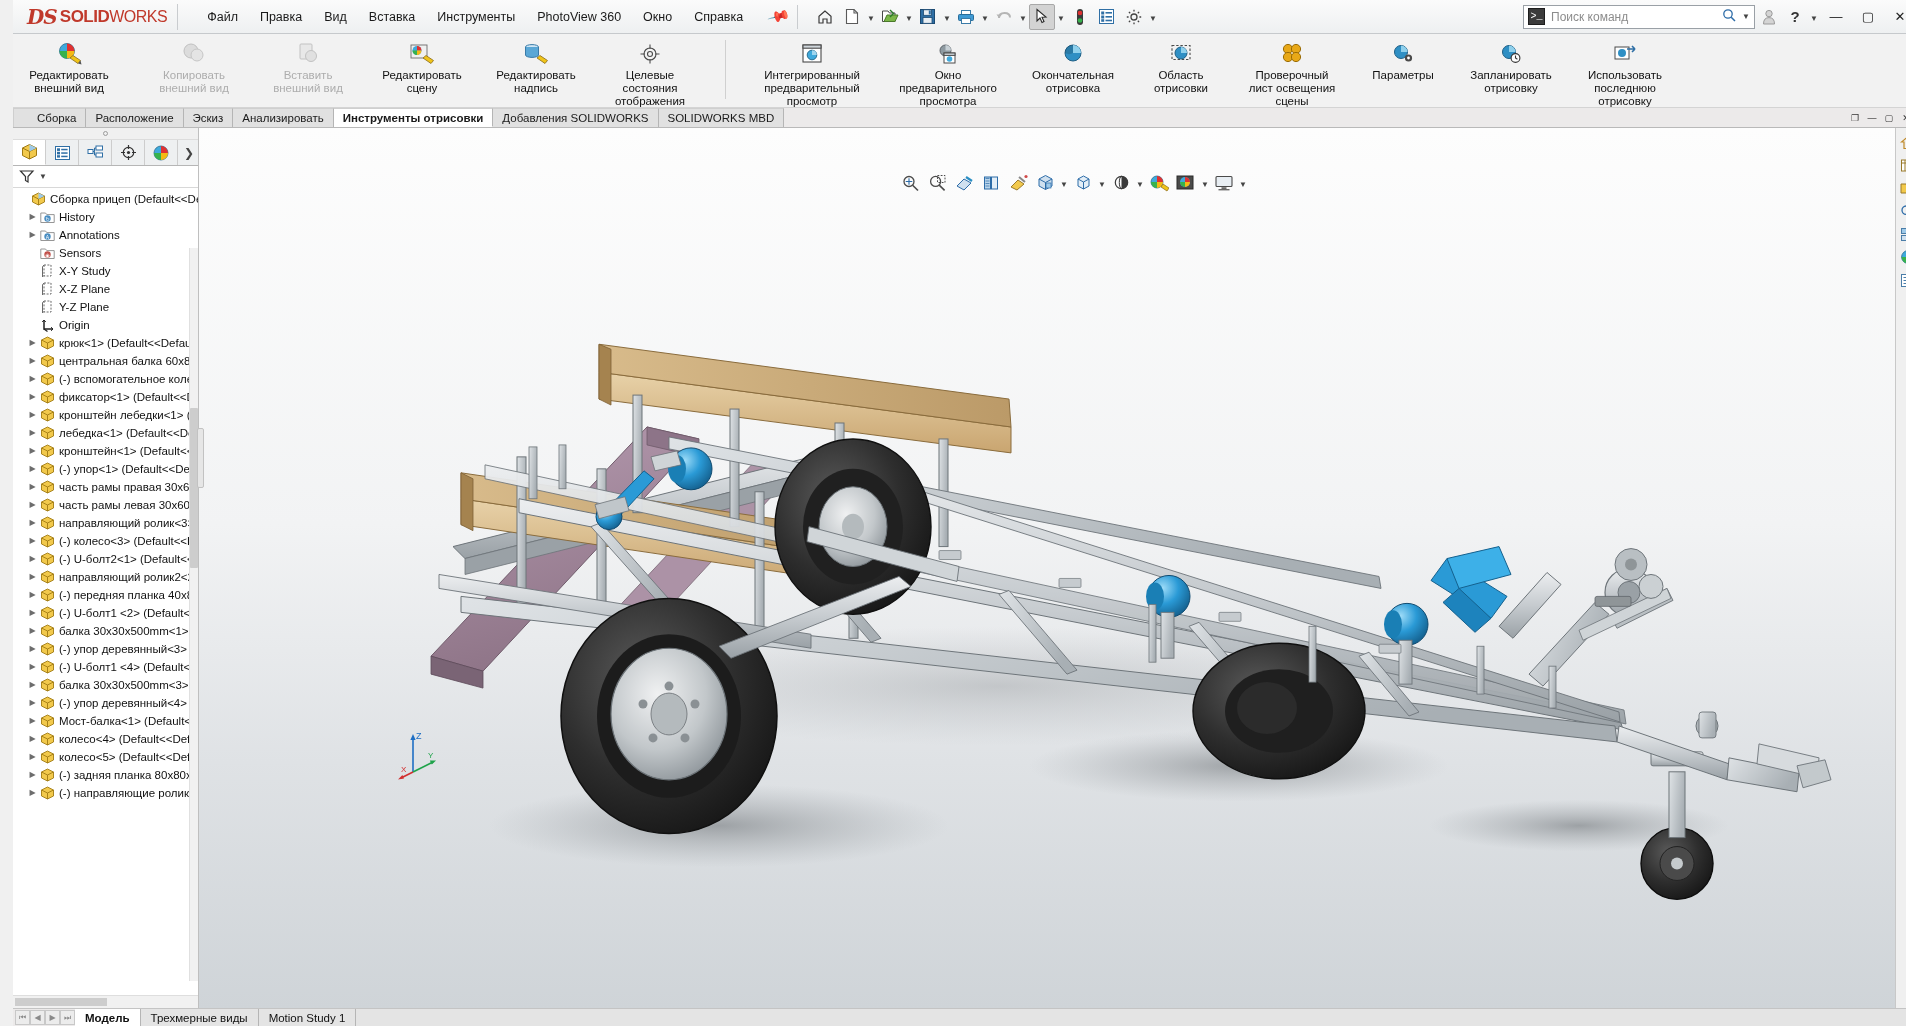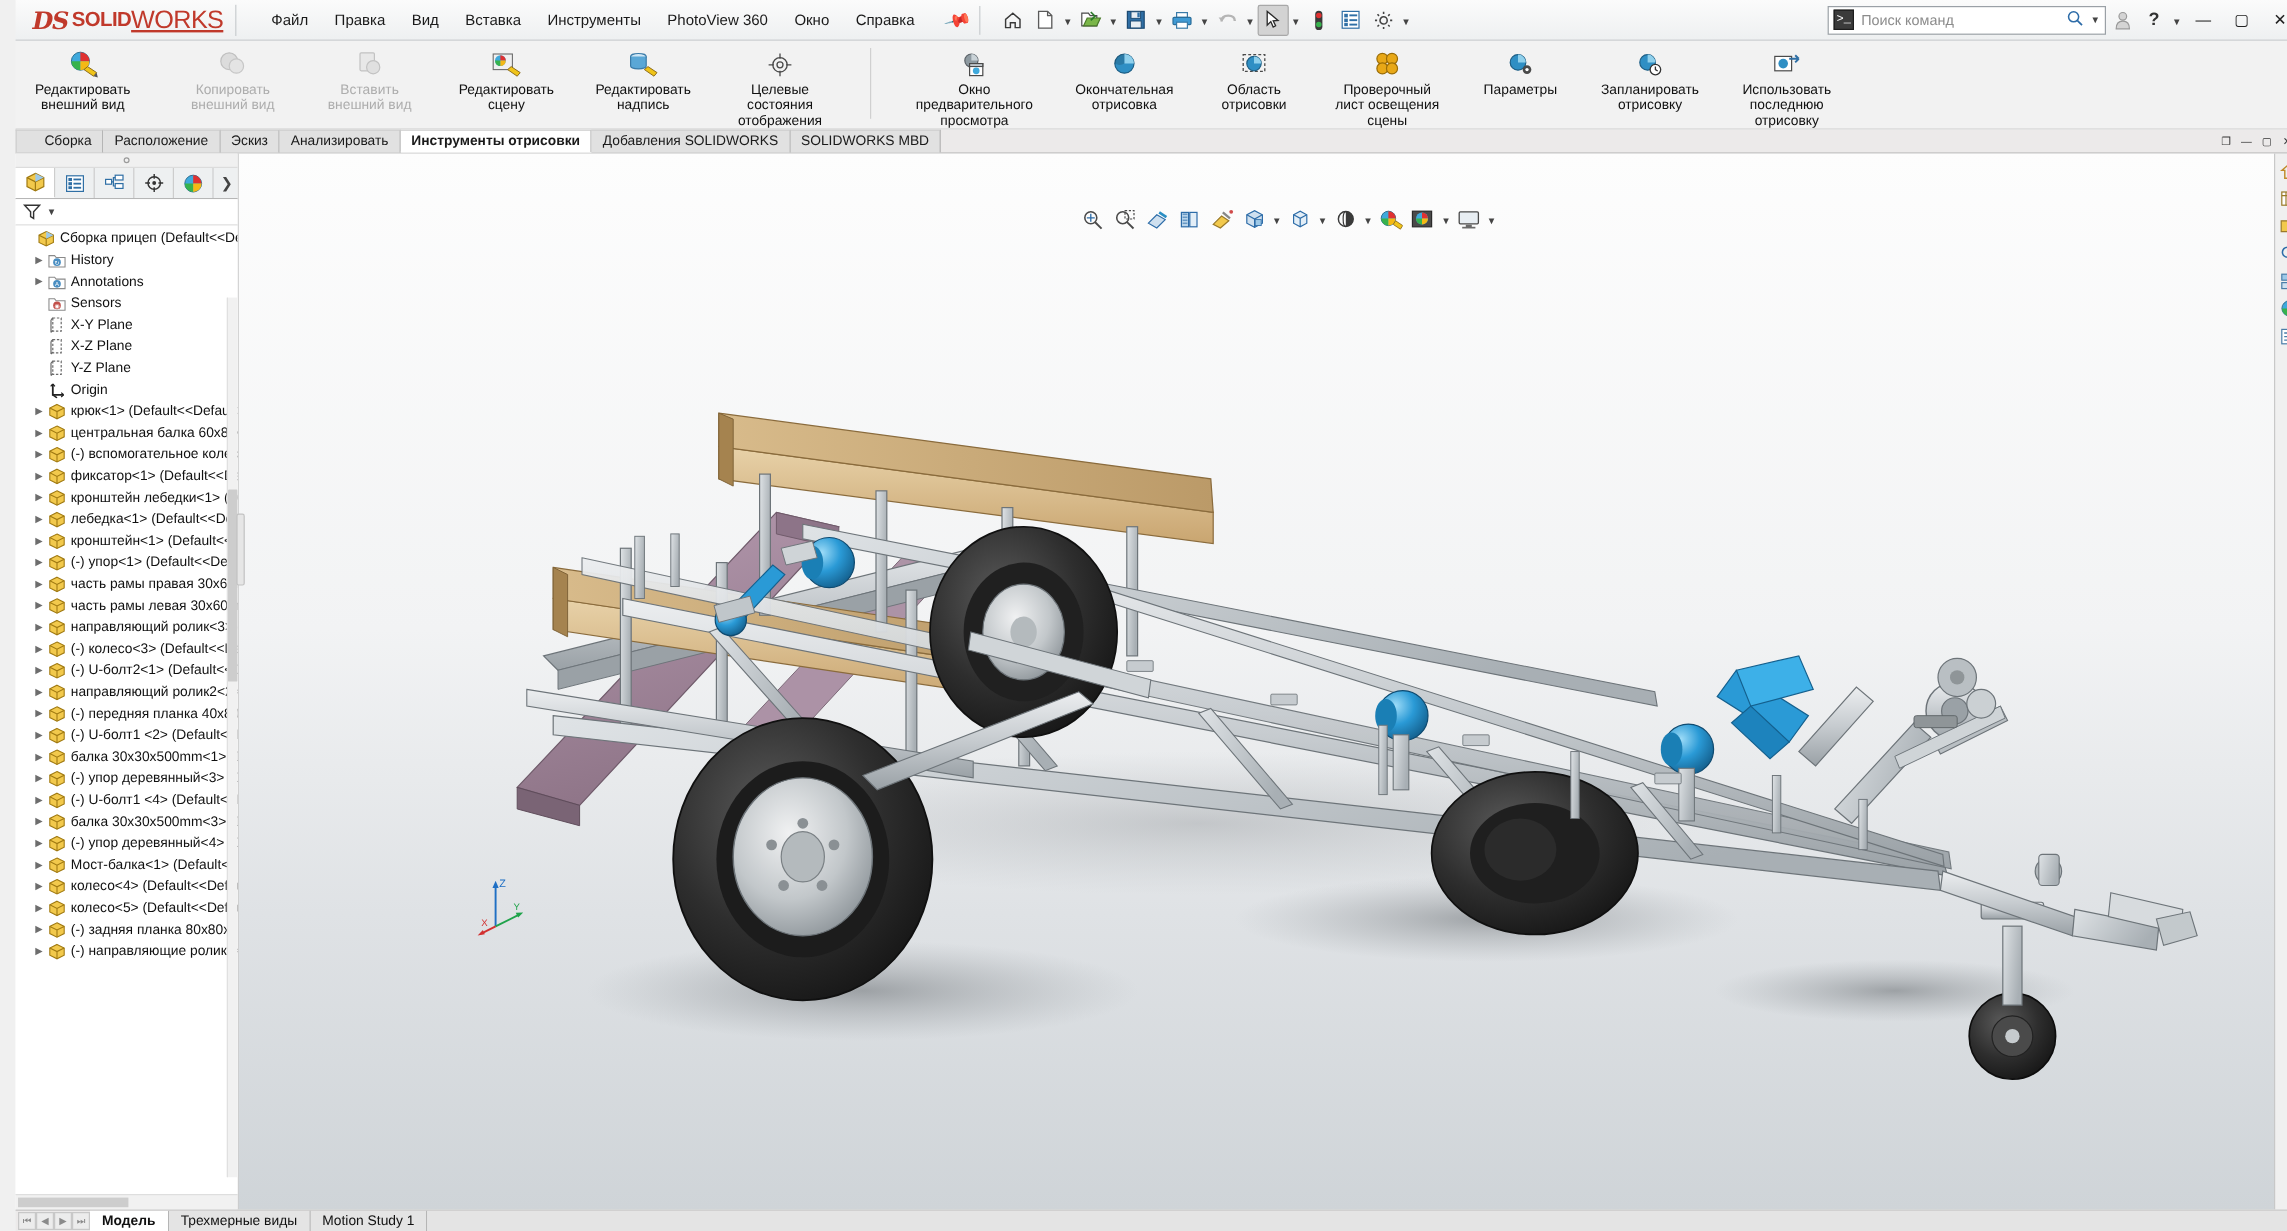--- a/index.html
+++ b/index.html
@@ -25,21 +25,21 @@
   .sw-logo { display: flex; align-items: center; padding: 0 10px 0 14px; height: 100%; }
   .sw-logo .ds {
     font-family: "DejaVu Serif", serif;
     font-size: 20px; font-weight: bold; color: #c0392b;
     font-style: italic; letter-spacing: -1px; margin-right: 3px;
   }
   .sw-logo .solid {
     font-size: 17px; font-weight: bold; color: #c0392b; letter-spacing: -0.5px;
   }
   .sw-logo .works {
-    font-size: 21px; font-weight: 300; color: #c0392b; letter-spacing: -0.5px; text-decoration: underline;
+    font-size: 16px; font-weight: 300; color: #c0392b; letter-spacing: -0.5px;
   }
   .logo-div { width: 1px; height: 26px; background: #c9cccf; }
 
   .menubar { display: flex; align-items: center; height: 100%; padding-left: 18px; gap: 0; }
   .menubar .mi {
     padding: 4px 11px; font-size: 12.5px; color: #1a1a1a; cursor: default; line-height: 16px;
   }
 
   .pin-icon { margin-left: 16px; color: #2d6ca8; font-size: 15px; transform: rotate(30deg); cursor: pointer;}
 
@@ -430,20 +430,31 @@
           <circle cx="12" cy="12" r="6" fill="none" stroke="#4a4a4a" stroke-width="1.1"></circle>
           <circle cx="12" cy="12" r="2.5" fill="none" stroke="#4a4a4a" stroke-width="1.1"></circle>
           <path d="M12 2.5 V7 M12 17 V21.5 M2.5 12 H7 M17 12 H21.5" stroke="#4a4a4a" stroke-width="1.1"></path>
         </svg>
       </div>
       <div class="rlabel">Целевые состояния отображения</div>
     </div>
 
     <div class="rsep"></div>
 
+    <div class="rbtn w110">
+      <div class="ricon">
+        <svg width="24" height="22" viewBox="0 0 24 22">
+          <rect x="3" y="2" width="18" height="17" fill="#fff" stroke="#4a4a4a" stroke-width="1.1"></rect>
+          <rect x="3" y="2" width="18" height="3.2" fill="#cfd6db" stroke="#4a4a4a" stroke-width="1.1"></rect>
+          <circle cx="12" cy="12" r="4.8" fill="#3fa9dc" stroke="#2a6d8f"></circle>
+          <path d="M12 7.2 A4.8 4.8 0 0 1 16.8 12 L12 12 Z" fill="#9fd6ef"></path>
+        </svg>
+      </div>
+      <div class="rlabel">Интегрированный предварительный просмотр</div>
+    </div>
 
     <div class="rbtn w110">
       <div class="ricon">
         <svg width="24" height="22" viewBox="0 0 24 22">
           <circle cx="9.5" cy="7.5" r="5.5" fill="#8e9aa1" stroke="#5b6268"></circle>
           <path d="M9.5 2 A5.5 5.5 0 0 1 15 7.5 L9.5 7.5 Z" fill="#c9d2d7"></path>
           <rect x="8" y="10" width="11" height="10" fill="#fff" stroke="#4a4a4a" stroke-width="1"></rect>
           <rect x="8" y="10" width="11" height="2.4" fill="#cfd6db" stroke="#4a4a4a" stroke-width="1"></rect>
           <circle cx="13.5" cy="16" r="2.8" fill="#3fa9dc"></circle>
         </svg>
@@ -643,21 +654,21 @@
             <span class="tlabel">Sensors</span>
           </div>
           <div class="trow t-indent">
             <span class="tarrow"></span>
             <span class="tico">
               <svg width="13" height="14" viewBox="0 0 13 14">
                 <path d="M3 1 H10 V12 H3 Z" fill="none" stroke="#6a6a6a" stroke-width="1" stroke-dasharray="2 1.4"></path>
                 <path d="M1.5 2.6 L3 1 M1.5 13 L3 11.4 M1.5 2.6 V13" stroke="#6a6a6a" stroke-width="1"></path>
               </svg>
             </span>
-            <span class="tlabel">X-Y Plane</span>
+            <span class="tlabel">X-Y Study</span>
           </div>
           <div class="trow t-indent">
             <span class="tarrow"></span>
             <span class="tico">
               <svg width="13" height="14" viewBox="0 0 13 14">
                 <path d="M3 1 H10 V12 H3 Z" fill="none" stroke="#6a6a6a" stroke-width="1" stroke-dasharray="2 1.4"></path>
                 <path d="M1.5 2.6 L3 1 M1.5 13 L3 11.4 M1.5 2.6 V13" stroke="#6a6a6a" stroke-width="1"></path>
               </svg>
             </span>
             <span class="tlabel">X-Z Plane</span>

